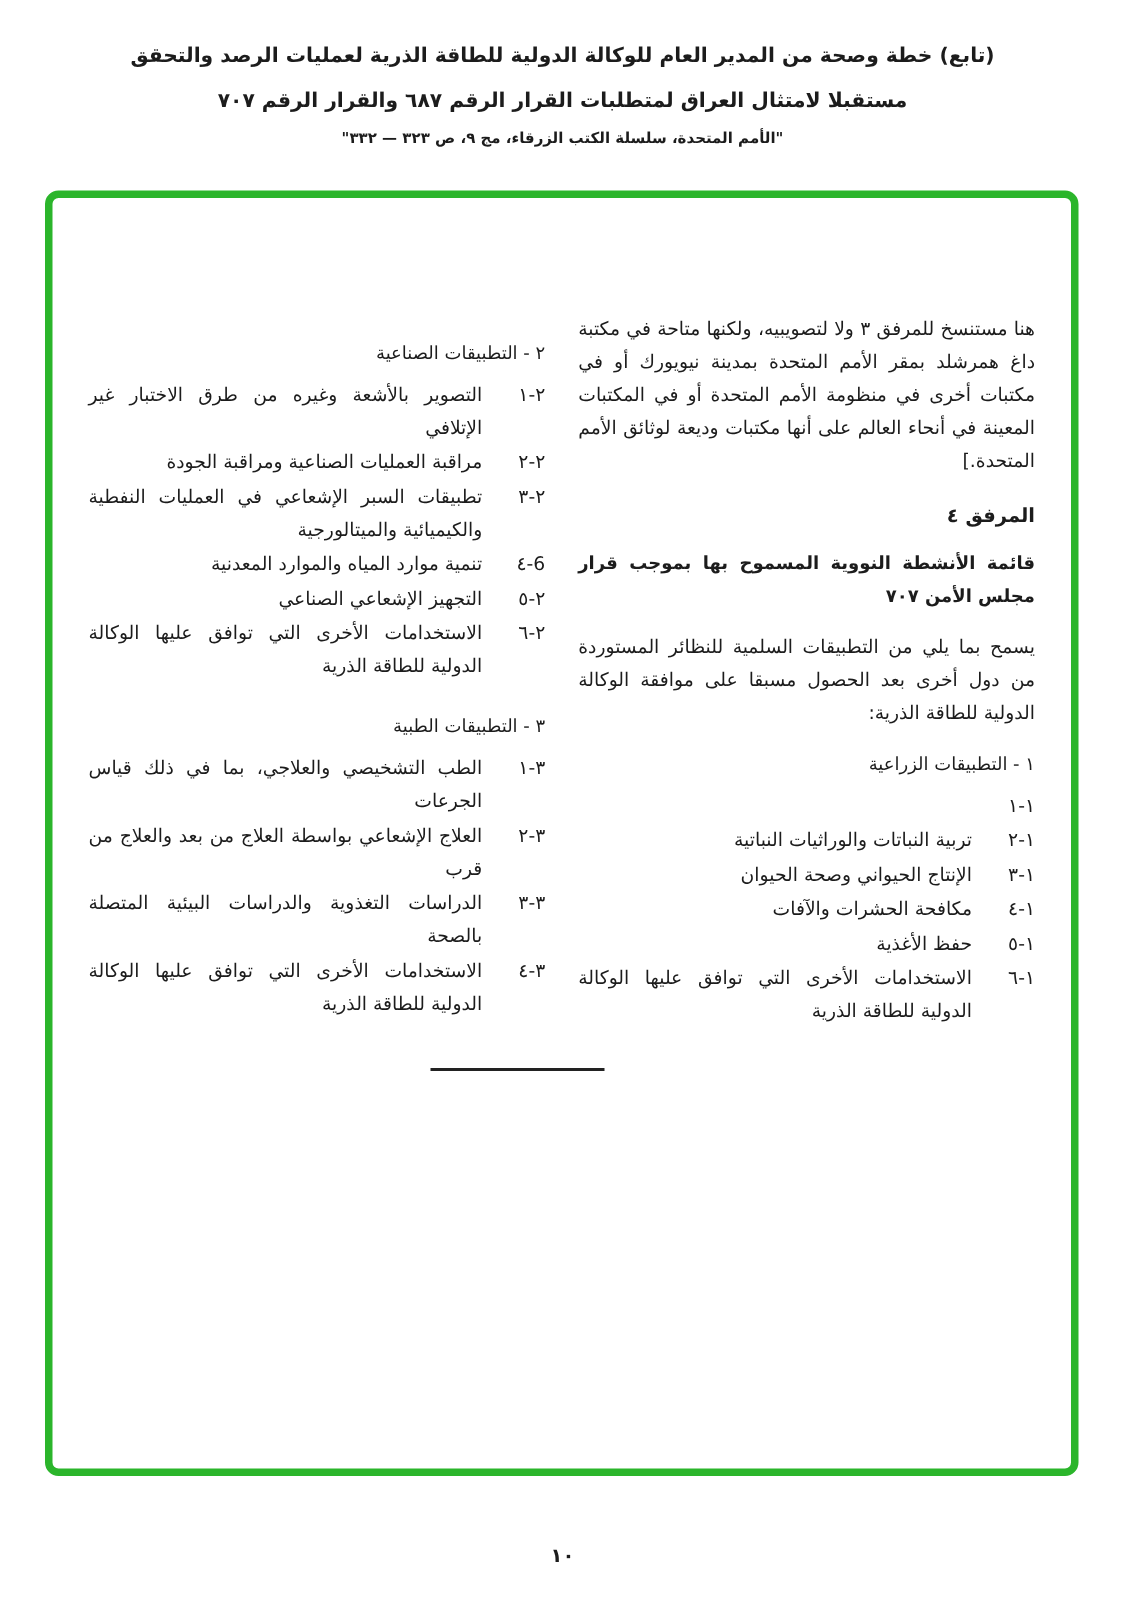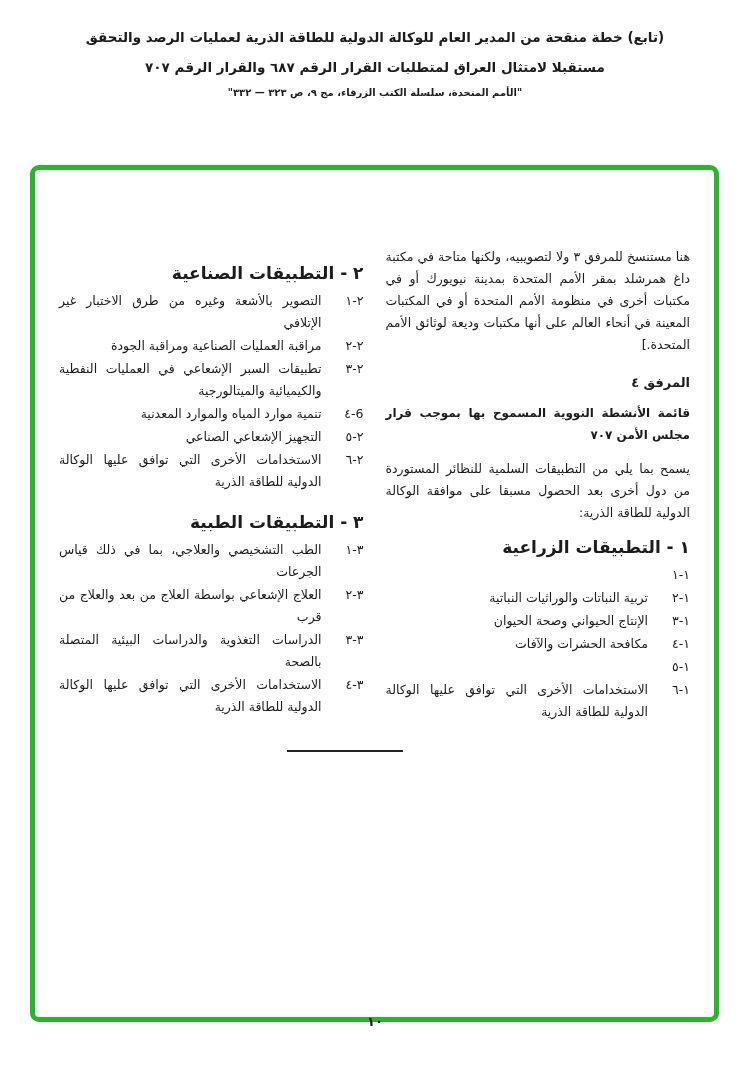--- a/index.html
+++ b/index.html
@@ -33,21 +33,20 @@
   }
 
   
   .frame {
     position:absolute;
     top:127px; left:30px;
     width:689px; height:857px;
     border:5px solid #2bb52b;
     border-radius:9px;
     background:#ffffff;
-    margin-top:38px;
   }
   .frame-content {
     direction:rtl;
     padding:76px 24px 0 24px;
   }
 
   
   .cols { display:flex; gap:22px; }
   .col {
     flex:1 1 0;
@@ -56,22 +55,22 @@
     text-align:justify;
   }
   .col-left { padding-top:16px; }
 
   .para-cont  { margin:0 0 16px; }
   .annex-label{ font-weight:bold; font-size:13px; margin:0 0 8px; }
   .annex-title{ font-weight:bold; font-size:12px; line-height:22px; margin:0 0 12px; }
   .annex-intro{ margin:0 0 10px; }
 
   .sec-heading {
-    font-weight:bold;
-    font-size:17px;
+    font-weight:normal;
+    font-size:12px;
     margin:12px 0 6px;
   }
   .col > .sec-heading:first-child { margin-top:0; }
   .sec-heading.spaced { margin-top:18px; }
 
   .item { display:flex; margin-bottom:1px; }
   .item .num { flex:0 0 42px; }
   .item .txt { flex:1 1 auto; text-align:justify; }
 
   
@@ -79,31 +78,31 @@
     width:116px;
     border:none;
     border-top:2px solid #222;
     margin:26px auto 0;
     transform:translateX(-30px);
   }
 
   
   .page-num {
     position:absolute;
-    left:0; right:0; bottom:38px;
+    left:0; right:0; bottom:22px;
     text-align:center;
     font-size:13px;
     font-weight:bold;
   }
 </style>
 </head>
 <body>
 
 <div class="doc-header">
-  <div class="h-main">(تابع) خطة منقحة من المدير العام للوكالة الدولية للطاقة الذرية لعمليات الرصد والتحقق</div>
+  <div class="h-main">(تابع) خطة وصحة من المدير العام للوكالة الدولية للطاقة الذرية لعمليات الرصد والتحقق</div>
   <div class="h-main">مستقبلا لامتثال العراق لمتطلبات القرار الرقم ٦٨٧ والقرار الرقم ٧٠٧</div>
   <div class="h-source">"الأمم المتحدة، سلسلة الكتب الزرقاء، مج ٩، ص ٣٢٣ — ٣٣٢"</div>
 </div>
 
 <div class="frame">
   <div class="frame-content">
     <div class="cols">
 
       <div class="col col-right">
         <p class="para-cont">هنا مستنسخ للمرفق ٣ ولا لتصويبيه، ولكنها متاحة في مكتبة داغ همرشلد بمقر الأمم المتحدة بمدينة نيويورك أو في مكتبات أخرى في منظومة الأمم المتحدة أو في المكتبات المعينة في أنحاء العالم على أنها مكتبات وديعة لوثائق الأمم المتحدة.]</p>
@@ -124,20 +123,21 @@
         <div class="item">
           <span class="num">١-٣</span>
           <span class="txt">الإنتاج الحيواني وصحة الحيوان</span>
         </div>
         <div class="item">
           <span class="num">١-٤</span>
           <span class="txt">مكافحة الحشرات والآفات</span>
         </div>
         <div class="item">
           <span class="num">١-٥</span>
+          <span class="txt">حفظ الأغذية</span>
         </div>
         <div class="item">
           <span class="num">١-٦</span>
           <span class="txt">الاستخدامات الأخرى التي توافق عليها الوكالة الدولية للطاقة الذرية</span>
         </div>
       </div>
 
       <div class="col col-left">
         <div class="sec-heading">٢ - التطبيقات الصناعية</div>
 

